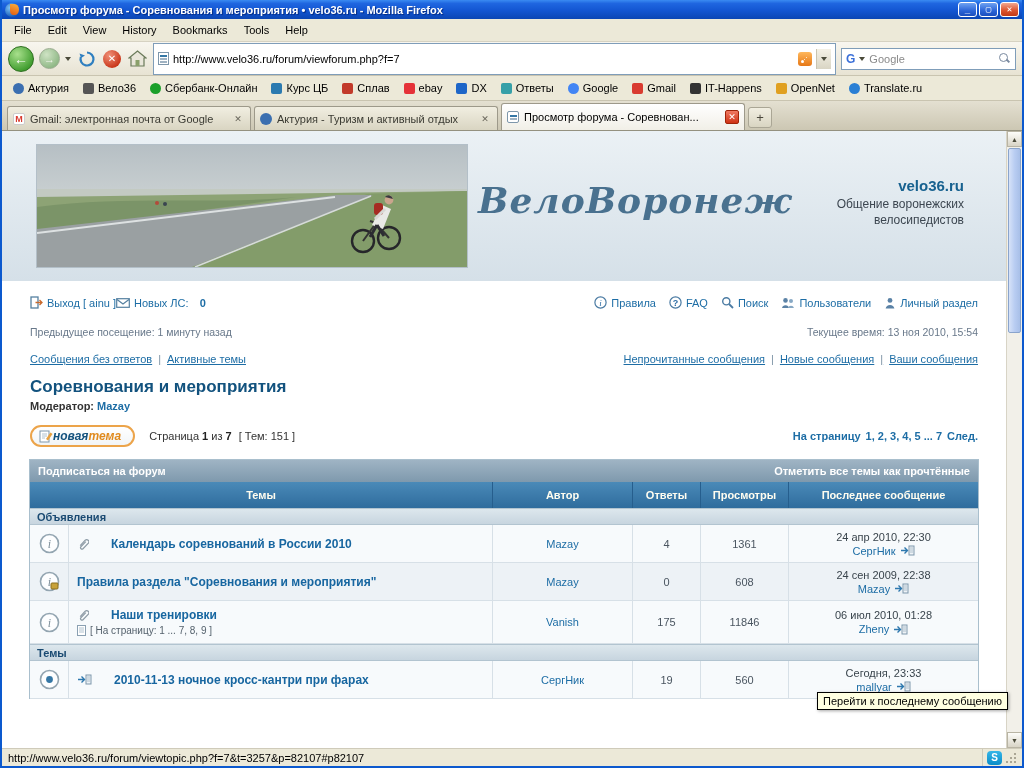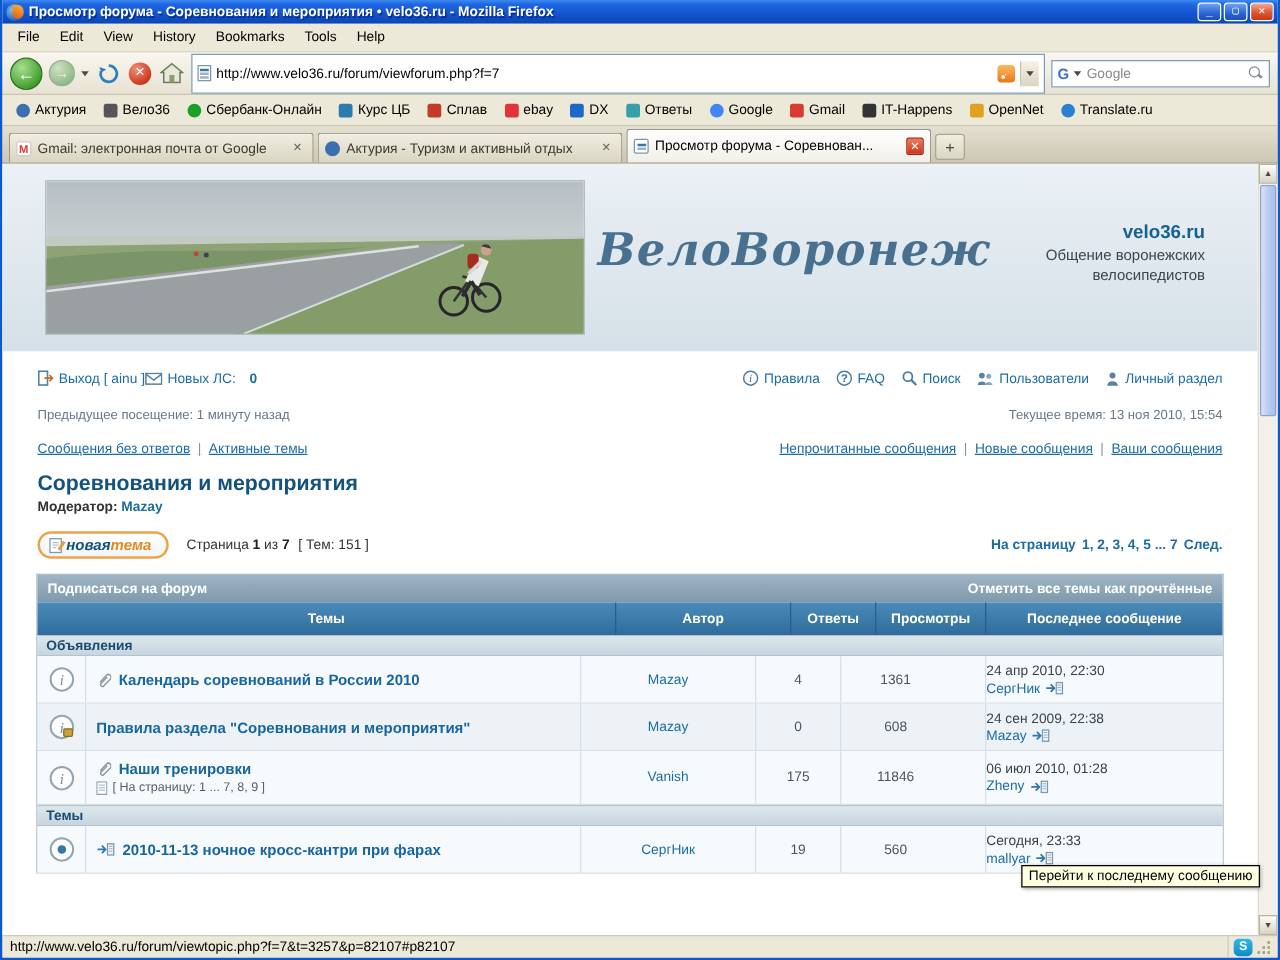--- a/index.html
+++ b/index.html
@@ -148,28 +148,28 @@
   .h-views{width:88px;}
   .h-last{width:190px;}
   .section{height:17px;display:flex;align-items:center;padding:0 7px;font-weight:bold;color:#1a4a72;
     background:linear-gradient(#dde7ed,#c7d5df);border-top:1px solid #b2c4d0;border-bottom:1px solid #b2c4d0;}
   .trow{display:flex;align-items:stretch;background:#f7fafc;border-bottom:1px solid #d7e0e7;}
   .trow.alt{background:#edf2f6;}
   .trow>div{border-left:1px solid #d7e0e7;display:flex;}
   .trow>div:first-child{border-left:none;}
   .c-icon{width:38px;align-items:center;justify-content:center;padding:8px 0;}
   .c-title{flex:1;flex-direction:column;justify-content:center;padding:7px 8px;gap:3px;}
-  .titleline{display:flex;align-items:center;gap:6px;}
+  .titleline{display:flex;align-items:center;gap:22px;}
   .topic-link{font-weight:bold;font-size:12px;color:#1766a0;}
   .subline{display:flex;align-items:center;gap:4px;font-size:10px;color:#54616c;}
   .c-author{width:140px;align-items:center;justify-content:center;}
   .c-author a{color:#1d6da5;}
   .c-replies{width:68px;align-items:center;justify-content:center;color:#4a5560;}
   .c-views{width:88px;align-items:center;justify-content:center;color:#4a5560;}
-  .c-last{width:190px;flex-direction:column;align-items:flex-start;justify-content:center;color:#39444c;gap:2px;padding:5px 0;margin-left:28px;}
+  .c-last{width:190px;flex-direction:column;align-items:center;justify-content:center;color:#39444c;gap:2px;padding:5px 0;}
   .lastuser{display:flex;align-items:center;gap:4px;}
   .lastuser a{color:#1d6da5;}
 
   
   .tooltip{position:absolute;right:14px;top:561px;background:#ffffe1;border:1px solid #000;padding:2px 5px;color:#000;
     box-shadow:1px 1px 3px rgba(0,0,0,.35);z-index:6;white-space:nowrap;}
 
   
   .scrollbar{width:16px;flex:0 0 16px;background:#f2f0e9;border-left:1px solid #d8d4c6;display:flex;flex-direction:column;}
   .sb-btn{height:16px;flex:0 0 16px;background:linear-gradient(#fdfdfa,#d8d4c6);border:1px solid #b8b4a4;display:flex;align-items:center;justify-content:center;color:#4a4a3a;font-size:7px;}

